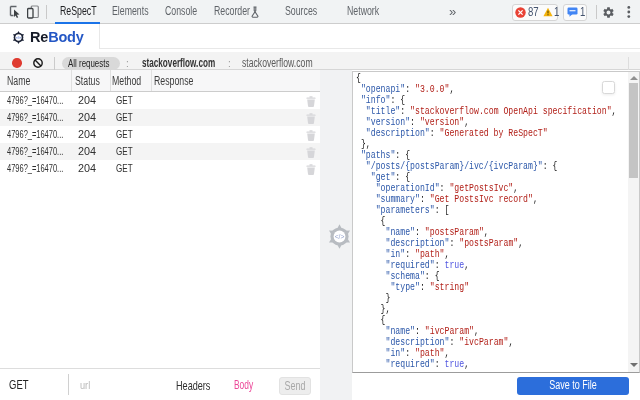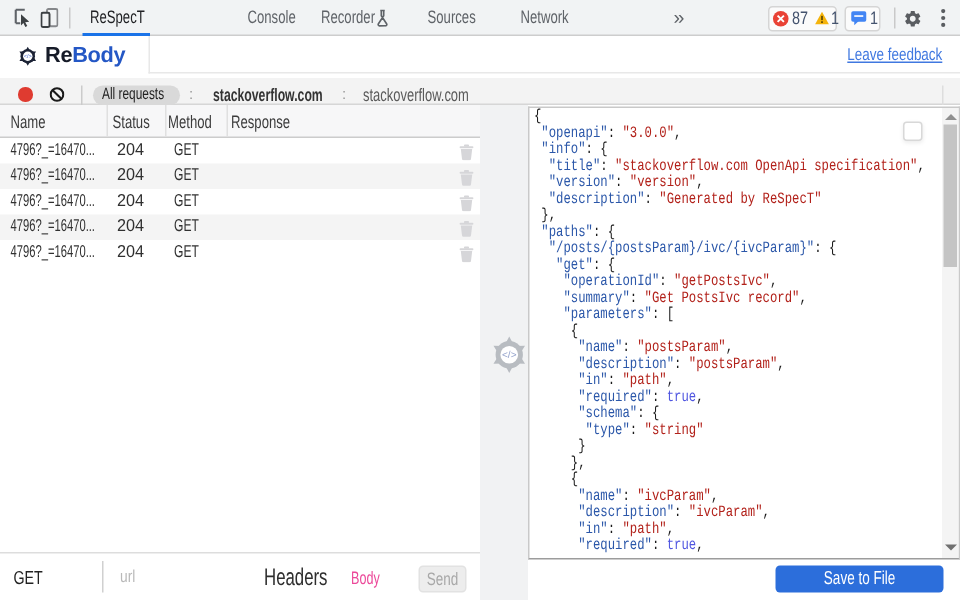--- a/index.html
+++ b/index.html
@@ -34,20 +34,21 @@
     <path d="M1.5 1.5 h6 M1.5 1.5 v9 M1.5 10.5 h3" stroke="#5f6368" stroke-width="1.4" fill="none"></path>
     <path d="M5 4.5 L10.5 9.5 L7.8 9.8 L9.2 12.3 L7.9 13 L6.6 10.4 L5 12z" fill="#3c4043"></path>
   </svg>
   <svg class="abs" style="left:26.5px;top:4.5px" width="12" height="14" viewBox="0 0 12 14">
     <rect x="4.3" y="1" width="7" height="11.5" rx="1" stroke="#85878a" stroke-width="1.2" fill="none"></rect>
     <rect x="0.6" y="3.5" width="5.4" height="9.5" rx="1" stroke="#3c4043" stroke-width="1.3" fill="#f1f3f4"></rect>
   </svg>
   <div class="sep" style="left:46px"></div>
   <div class="tab" style="left:60px;color:#202124"><span class="sx" style="transform:scaleX(.73)">ReSpecT</span></div>
   <div class="abs" style="left:55px;top:21.5px;width:45px;height:2.5px;background:#1a73e8"></div>
+  <div class="tab" style="left:112px"><span class="sx" style="transform:scaleX(.73)">Elements</span></div>
   <div class="tab" style="left:165px"><span class="sx" style="transform:scaleX(.73)">Console</span></div>
   <div class="tab" style="left:214px"><span class="sx" style="transform:scaleX(.73)">Recorder</span></div>
   <svg class="abs" style="left:250px;top:6px" width="10" height="12" viewBox="0 0 10 12">
     <path d="M3.5 1 h3 M4.2 1 v3.5 L7.8 10 a0.8 0.8 0 0 1 -0.7 1.2 H2.9 A0.8 0.8 0 0 1 2.2 10 L5.8 4.5 V1" stroke="#5f6368" stroke-width="1.1" fill="none"></path>
   </svg>
   <div class="tab" style="left:285px"><span class="sx" style="transform:scaleX(.73)">Sources</span></div>
   <div class="tab" style="left:347px"><span class="sx" style="transform:scaleX(.73)">Network</span></div>
   <div class="tab" style="left:449px;font-size:13px">»</div>
 
   <div class="abs" style="left:512px;top:3.5px;width:46px;height:17px;border:1px solid #d5d5d5;border-radius:3px;background:#fbfbfb"></div>
@@ -85,23 +86,20 @@
   <polygon points="14.00,0.20 17.90,7.25 25.95,7.10 21.80,14.00 25.95,20.90 17.90,20.75 14.00,27.80 10.10,20.75 2.05,20.90 6.20,14.00 2.05,7.10 10.10,7.25" fill="#1c2336"></polygon>
       <circle cx="14" cy="14" r="10.4" fill="#1c2336"></circle>
   <circle cx="14" cy="14" r="6.8" fill="#fff"></circle>
   <text x="14" y="16.8" font-size="8" fill="#3d63cc" text-anchor="middle" font-family="Liberation Sans">&lt;/&gt;</text>
 </svg>
   <div class="abs" style="left:30px;top:0;height:26px;line-height:27px;font-size:14.5px;font-weight:bold;letter-spacing:-.2px">
     <span style="color:#161b28">Re</span><span style="color:#2457c5">Body</span>
   </div>
   <div class="abs" style="left:99px;top:0;width:1px;height:25px;background:#e8e8e8"></div>
   <div class="abs" style="left:99px;top:24px;width:541px;height:1px;background:#e8e8e8"></div>
-  <div class="abs" style="right:12px;top:0;height:26px;line-height:26px;font-size:11.5px;color:#4078e0">
-    <span class="sx" style="transform:scaleX(.78);transform-origin:100% 50%;text-decoration:underline">Leave feedback</span>
-  </div>
 </div>
 
 <div id="row3">
   <div class="abs" style="left:12px;top:6.6px;width:9.5px;height:9.5px;border-radius:50%;background:#df3b30"></div>
   <svg class="abs" style="left:33px;top:6.5px" width="10" height="10" viewBox="0 0 10 10">
     <circle cx="5" cy="5" r="4.2" stroke="#1a1a1a" stroke-width="1.4" fill="none"></circle>
     <path d="M2.1 2.1 L7.9 7.9" stroke="#1a1a1a" stroke-width="1.4"></path>
   </svg>
   <div class="abs" style="left:54px;top:5px;width:1px;height:13px;background:#cbcbcb"></div>
   <div class="abs" style="left:62px;top:5.5px;width:58px;height:12.5px;background:#d9d9d9;border-radius:6.5px"></div>
@@ -220,17 +218,17 @@
 <div class="abs" style="left:630px;top:363px;width:0;height:0;border-left:4px solid transparent;border-right:4px solid transparent;border-top:4.5px solid #707070"></div>
 
 <div class="abs" style="left:517px;top:377px;width:112px;height:17.5px;background:#2c6edb;border-radius:3px;color:#fff;text-align:center;line-height:17.5px;font-size:12.5px">
   <span class="sx" style="transform:scaleX(.72);transform-origin:50% 50%">Save to File</span>
 </div>
 
 <div class="abs" style="left:0;top:368px;width:320px;height:32px;background:#fff;border-top:1px solid #ddd"></div>
 <div class="abs" style="left:9px;top:377px;height:17px;line-height:17px;font-size:12.5px;color:#222"><span class="sx" style="transform:scaleX(.76)">GET</span></div>
 <div class="abs" style="left:68px;top:374px;width:1px;height:21px;background:#d0d0d0"></div>
 <div class="abs" style="left:80px;top:377px;height:17px;line-height:17px;font-size:11.5px;color:#b9b9b9"><span class="sx" style="transform:scaleX(.8)">url</span></div>
-<div class="abs" style="left:176px;top:377px;height:17px;line-height:17px;font-size:16px;color:#2e2e2e"><span class="sx" style="transform:scaleX(.7)">Headers</span></div>
+<div class="abs" style="left:176px;top:377px;height:17px;line-height:17px;font-size:13px;color:#2e2e2e"><span class="sx" style="transform:scaleX(.7)">Headers</span></div>
 <div class="abs" style="left:234px;top:377px;height:17px;line-height:17px;font-size:12px;color:#ec4899"><span class="sx" style="transform:scaleX(.7)">Body</span></div>
 <div class="abs" style="left:279px;top:377px;width:32px;height:17.5px;background:#ededed;border:1px solid #e2e2e2;border-radius:3px;text-align:center;line-height:16px;font-size:12px;color:#a8a8a8">
   <span class="sx" style="transform:scaleX(.75);transform-origin:50% 50%">Send</span>
 </div>
 
 </body></html>

